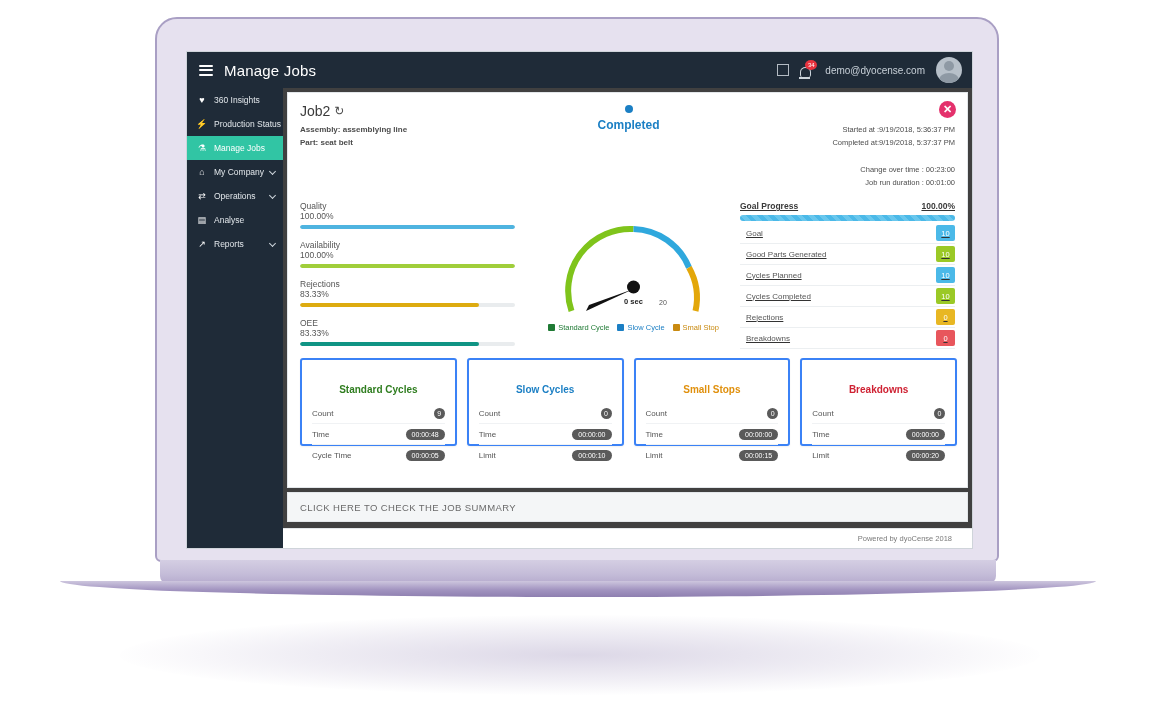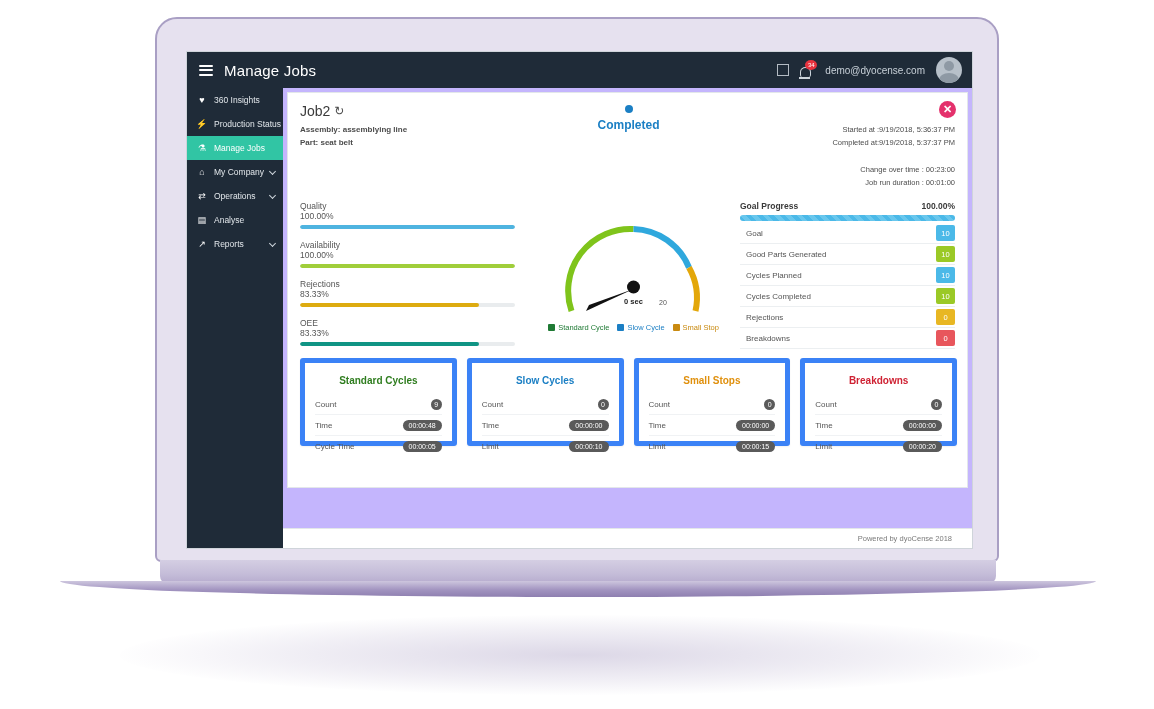--- a/index.html
+++ b/index.html
@@ -172,21 +172,21 @@
     transform: translateY(-60%) rotate(45deg);
     width: 4px; height: 4px;
     border-right: 1.2px solid #cfd6dc;
     border-bottom: 1.2px solid #cfd6dc;
   }
 
   
   #content {
     position: absolute; left: 96px; top: 36px;
     width: 689px; height: 460px;
-    background: #c4b5fd;
+    background: #404040;
   }
   #card-main {
     position: absolute; left: 4px; top: 4px;
     width: 681px; height: 396px;
     background: #ffffff;
     border: 1px solid #e3e7ea;
     box-sizing: border-box;
   }
   #job-title {
     position: absolute; left: 12px; top: 10px;
@@ -242,21 +242,21 @@
   }
   #gauge-legend {
     position: absolute; left: 0; top: 130px; width: 185px;
     display: flex; justify-content: center; gap: 8px;
     font-size: 7.5px;
   }
   .legend-item { display: flex; align-items: center; gap: 3px; }
   .legend-sw { width: 7px; height: 7px; border-radius: 1px; }
 
   
-  #goal { position: absolute; right: 12px; top: 108px; width: 215px; }
+  #goal { position: absolute; right: 12px; top: 108px; width: 215px; text-decoration: underline; }
   #goal-head {
     display: flex; justify-content: space-between;
     font-size: 8.5px; color: #3a3a3a; font-weight: bold; margin-bottom: 4px;
   }
   #goal-track {
     height: 6px; border-radius: 3px; overflow: hidden;
     background: #e9ecee;
   }
   #goal-fill {
     height: 6px; width: 100%;
@@ -273,25 +273,25 @@
     width: 19px; height: 16px; border-radius: 2px;
     color: #fff; font-size: 7.5px;
     display: flex; align-items: center; justify-content: center;
   }
 
   
   #cards { position: absolute; left: 12px; top: 265px; width: 657px; display: flex; gap: 10px; }
   .stat-card {
     width: 157px; height: 88px;
     background: #fff;
-    border: 5px solid #3b82f6;
+    border: 2px solid #3b82f6;
     border-radius: 3px;
     box-shadow: 0 1px 2px rgba(0,0,0,.06);
     box-sizing: border-box;
-    padding: 12px 10px;
+    padding: 24px 10px;
   }
   .stat-title { text-align: center; font-size: 10px; font-weight: bold; margin-bottom: 8px; }
   .stat-row {
     display: flex; align-items: center; justify-content: space-between;
     height: 20px;
     border-bottom: 1px solid #f0f2f4;
     font-size: 8px; color: #555;
   }
   .stat-row:last-child { border-bottom: none; }
   .pill {
@@ -575,20 +575,23 @@
                   <span class="pill">00:00:00</span>
                 </div>
                 <div class="stat-row">
                   <span>Limit</span>
                   <span class="pill">00:00:20</span>
                 </div>
               </div>
             </div>
         </div>
 
+        <div id="summary-bar">
+          <span>CLICK HERE TO CHECK THE JOB SUMMARY</span>
+        </div>
 
         <div id="footer">
           <span>Powered by dyoCense 2018</span>
         </div>
       </div>
     </div>
   </div>
 
   <div id="laptop-base"></div>
   <div id="laptop-notch"></div>

